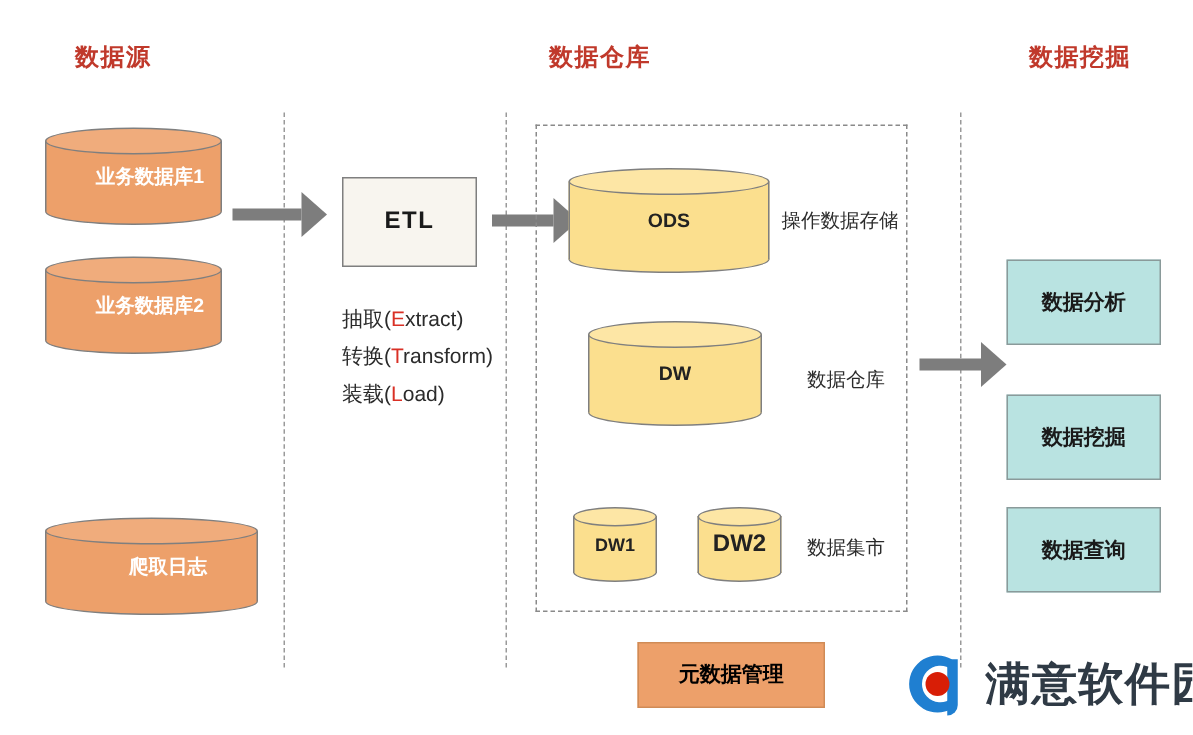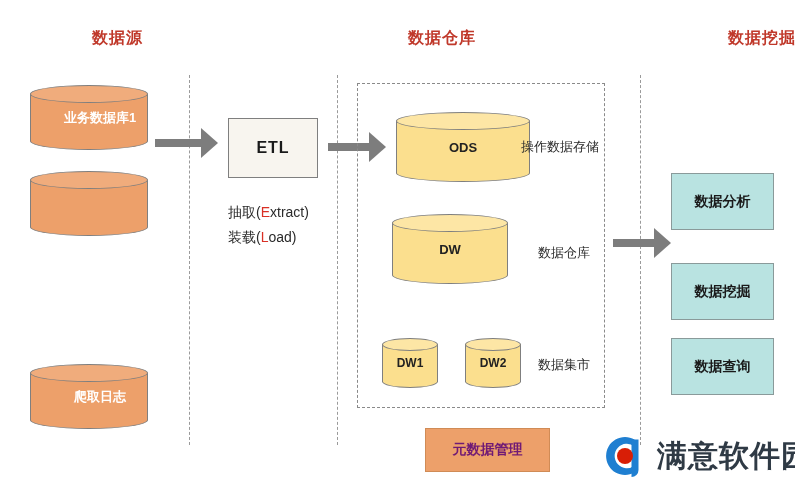--- a/index.html
+++ b/index.html
@@ -19,21 +19,20 @@
   }
 
   
   .col-title {
     position: absolute;
     font-size: 16px;
     font-weight: bold;
     color: #c0392b;
     letter-spacing: 1px;
     white-space: nowrap;
-    margin-left: 42px;
   }
 
   
   .vsep {
     position: absolute;
     border-left: 1px dashed #9a9a9a;
     width: 0;
   }
 
   
@@ -161,21 +160,21 @@
   .meta-box {
     position: absolute;
     background: #eda06a;
     border: 1px solid #d08b56;
     box-sizing: border-box;
     display: flex;
     align-items: center;
     justify-content: center;
     font-size: 14px;
     font-weight: bold;
-    color: #701a75;
+    color: #000000;
   }
 
   
   .app-box {
     position: absolute;
     left: 671px;
     width: 103px;
     height: 57px;
     background: #b9e3e1;
     border: 1px solid #8a9a9a;
@@ -230,50 +229,52 @@
     <div class="bottom"></div>
     <div class="body"></div>
     <div class="top"></div>
     <div class="cap-label">业务数据库1</div>
   </div>
 
   <div class="cyl src" style="left:30px; top:171px; width:118px; height:65px;">
     <div class="bottom"></div>
     <div class="body"></div>
     <div class="top"></div>
-  </div>
-
-
-  <div class="cyl src" style="left:30px; top:345px; width:118px; height:65px;margin-top:19px;">
+    <div class="cap-label">业务数据库2</div>
+  </div>
+
+
+  <div class="cyl src" style="left:30px; top:345px; width:142px; height:65px;">
     <div class="bottom"></div>
     <div class="body"></div>
     <div class="top"></div>
     <div class="cap-label">爬取日志</div>
   </div>
 
   <div class="arrow" style="left:155px; top:128px; width:63px;">
     <div class="shaft" style="width:46px;"></div>
     <div class="head"></div>
   </div>
 
   <div class="etl-box" style="left:228px; top:118px; width:90px; height:60px;">ETL</div>
 
   <div class="etl-list" style="left:228px; top:200px;">
     <div><span>抽取</span><span>(</span><span class="hl">E</span><span>xtract</span><span>)</span></div>
+    <div><span>转换</span><span>(</span><span class="hl">T</span><span>ransform</span><span>)</span></div>
     <div><span>装载</span><span>(</span><span class="hl">L</span><span>oad</span><span>)</span></div>
   </div>
 
   <div class="arrow" style="left:328px; top:132px; width:58px;">
     <div class="shaft" style="width:41px;"></div>
     <div class="head"></div>
   </div>
 
   <div class="dash-box" style="left:357px; top:83px; width:248px; height:325px;"></div>
 
-  <div class="cyl wh" style="left:396px; top:112px; width:134px; height:70px;">
+  <div class="cyl wh" style="left:379px; top:112px; width:134px; height:70px;">
     <div class="bottom"></div>
     <div class="body"></div>
     <div class="top"></div>
     <div class="cap-label">ODS</div>
   </div>
   <div class="side-label" style="left:521px; top:138px;">操作数据存储</div>
 
   <div class="cyl wh" style="left:392px; top:214px; width:116px; height:70px;">
     <div class="bottom"></div>
     <div class="body"></div>
@@ -286,21 +287,21 @@
     <div class="bottom" style="height:13px;"></div>
     <div class="body" style="top:6px; bottom:6px;"></div>
     <div class="top" style="height:13px;"></div>
     <div class="cap-label" style="font-size:12px;">DW1</div>
   </div>
 
   <div class="cyl wh" style="left:465px; top:338px; width:56px; height:50px;">
     <div class="bottom" style="height:13px;"></div>
     <div class="body" style="top:6px; bottom:6px;"></div>
     <div class="top" style="height:13px;"></div>
-    <div class="cap-label" style="font-size:12px;">DW2</div>
+    <div class="cap-label" style="font-size:16px;">DW2</div>
   </div>
 
   <div class="side-label" style="left:538px; top:356px;">数据集市</div>
 
   <div class="meta-box" style="left:425px; top:428px; width:125px; height:44px;">元数据管理</div>
 
   <div class="arrow" style="left:613px; top:228px; width:58px;">
     <div class="shaft" style="width:41px;"></div>
     <div class="head"></div>
   </div>

